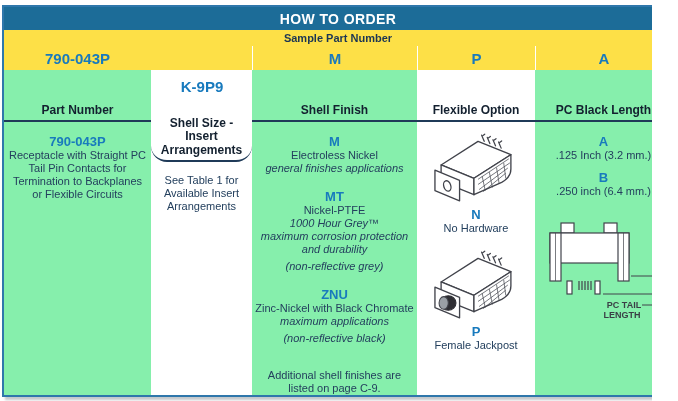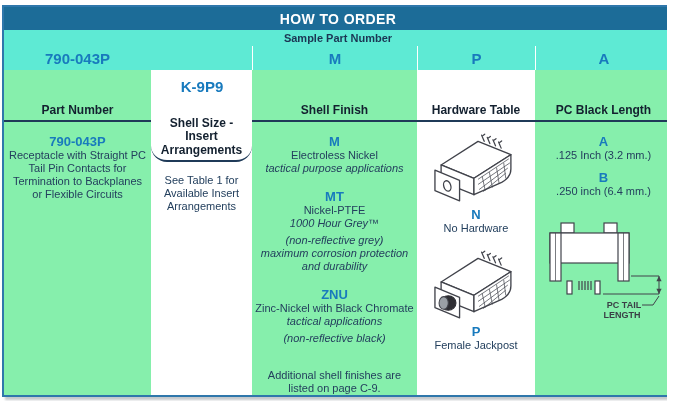--- a/index.html
+++ b/index.html
@@ -1,39 +1,39 @@
 <!DOCTYPE html>
 <html><head>
 <meta charset="utf-8">
 <style>
   html,body { margin:0; padding:0; }
   body {
     width:678px; height:401px; background:#ffffff;
     font-family:"Liberation Sans", sans-serif;
     -webkit-font-smoothing:antialiased;
   }
-  .page { position:relative; width:652px; height:401px; background:#ffffff; overflow:hidden;padding-left:15px; }
+  .page { position:relative; width:652px; height:401px; background:#ffffff; overflow:hidden; }
 
   .order-table {
     position:absolute; left:2px; top:5px;
     width:668px; height:388px;
     border:2px solid #2f77ab;
     background:#ffffff;
     display:flex; flex-direction:column;
     box-shadow:3px 3px 2px rgba(150,156,162,0.55);
   }
 
   .title-bar {
     height:23px; flex:0 0 23px;
     background:#1c6c98; color:#ffffff;
     display:flex; align-items:center; justify-content:center;
     font-weight:700; font-size:14px; letter-spacing:0.4px;
   }
 
-  .sample-band { flex:0 0 40px; background:#5eead4; }
+  .sample-band { flex:0 0 40px; background:#fde047; }
   .sample-label {
     height:16px; line-height:17px; text-align:center;
     font-weight:700; font-size:11px; color:#1b3553;
   }
   .sample-codes { height:24px; display:flex; }
   .sample-codes .code {
     display:flex; align-items:center; justify-content:center;
     font-weight:700; font-size:15px; color:#187abd;
   }
   .sample-codes .code + .code { border-left:1px solid #ffffff; }
@@ -122,39 +122,39 @@
           <div class="section-first">See Table 1 for Available Insert Arrangements</div>
         </div>
       </div>
 
       <div class="col w3 bg-blue">
         <div class="col-header">Shell Finish</div>
         <div class="col-body">
 
           <div class="opt-code section-first">M</div>
           <div>Electroless Nickel</div>
-          <div class="italic">tactical purpose applications</div>
+          <div class="italic">general finishes applications</div>
 
           <div class="opt-code section">MT</div>
           <div>Nickel-PTFE</div>
           <div class="italic">1000 Hour Grey™</div>
+          <div class="italic">maximum corrosion protection and durability</div>
           <div class="italic gap-top">(non-reflective grey)</div>
-          <div class="italic">maximum corrosion protection and durability</div>
 
           <div class="opt-code section">ZNU</div>
           <div>Zinc-Nickel with Black Chromate</div>
-          <div class="italic">tactical applications</div>
+          <div class="italic">maximum applications</div>
           <div class="italic gap-top">(non-reflective black)</div>
 
           <div class="footnote">Additional shell finishes are listed on page C-9.</div>
         </div>
       </div>
 
       <div class="col w4 bg-white">
-        <div class="col-header">Hardware Table</div>
+        <div class="col-header">Flexible Option</div>
         <div class="col-body">
 
           <div class="hw-fig">
             <svg width="104" height="78" viewBox="0 0 100 76">
               <g stroke="#41434b" stroke-width="1.2" fill="none" stroke-linejoin="round" stroke-linecap="round">
                 <path d="M58,13 l-2.5,-6 M63.5,15.2 l-2.5,-6 M69,17.4 l-2.5,-6 M74.5,19.6 l-2.5,-6"></path>
                 <path d="M56.5,7.5 l2,-1.5 M62,9.7 l2,-1.5 M67.5,11.9 l2,-1.5 M73,14.1 l2,-1.5"></path>
               </g>
               <g stroke="#41434b" stroke-width="1.3" fill="#ffffff" stroke-linejoin="round">
                 <path d="M16,36 L52,13 L84,26 L48,49 Z"></path>

